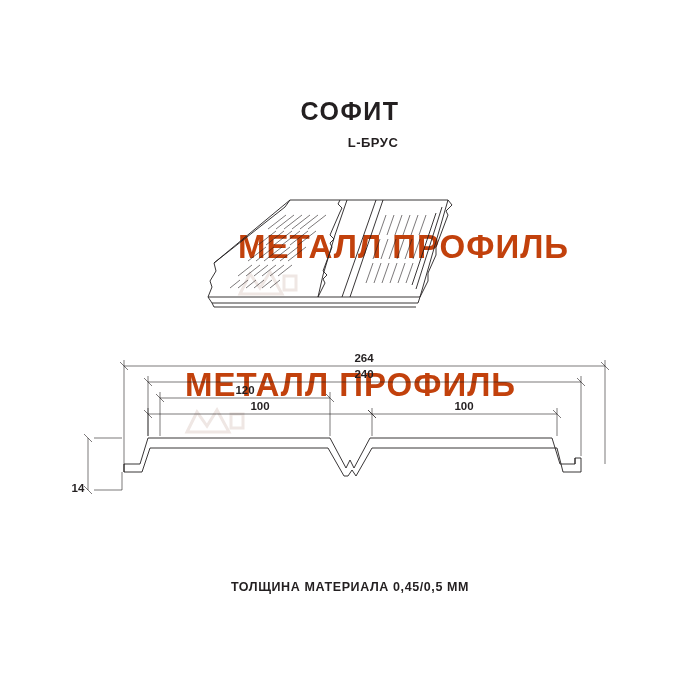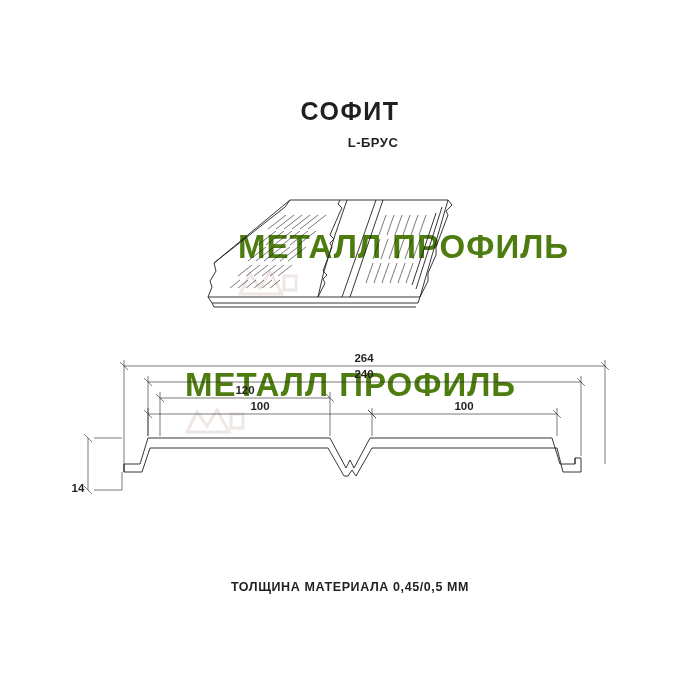--- a/index.html
+++ b/index.html
@@ -60,21 +60,21 @@
     left: 0;
     width: 700px;
     text-align: center;
     font-size: 12.5px;
     font-weight: bold;
     letter-spacing: 0.6px;
   }
   .wm {
     position: absolute;
     pointer-events: none;
-    color: #4d7c0f;
+    color: #c2410c;
     font-weight: bold;
     white-space: nowrap;
     user-select: none;
   }
   .wm1 {
     top: 228px;
     left: 238px;
     font-size: 33px;
     letter-spacing: 1px;
   }

